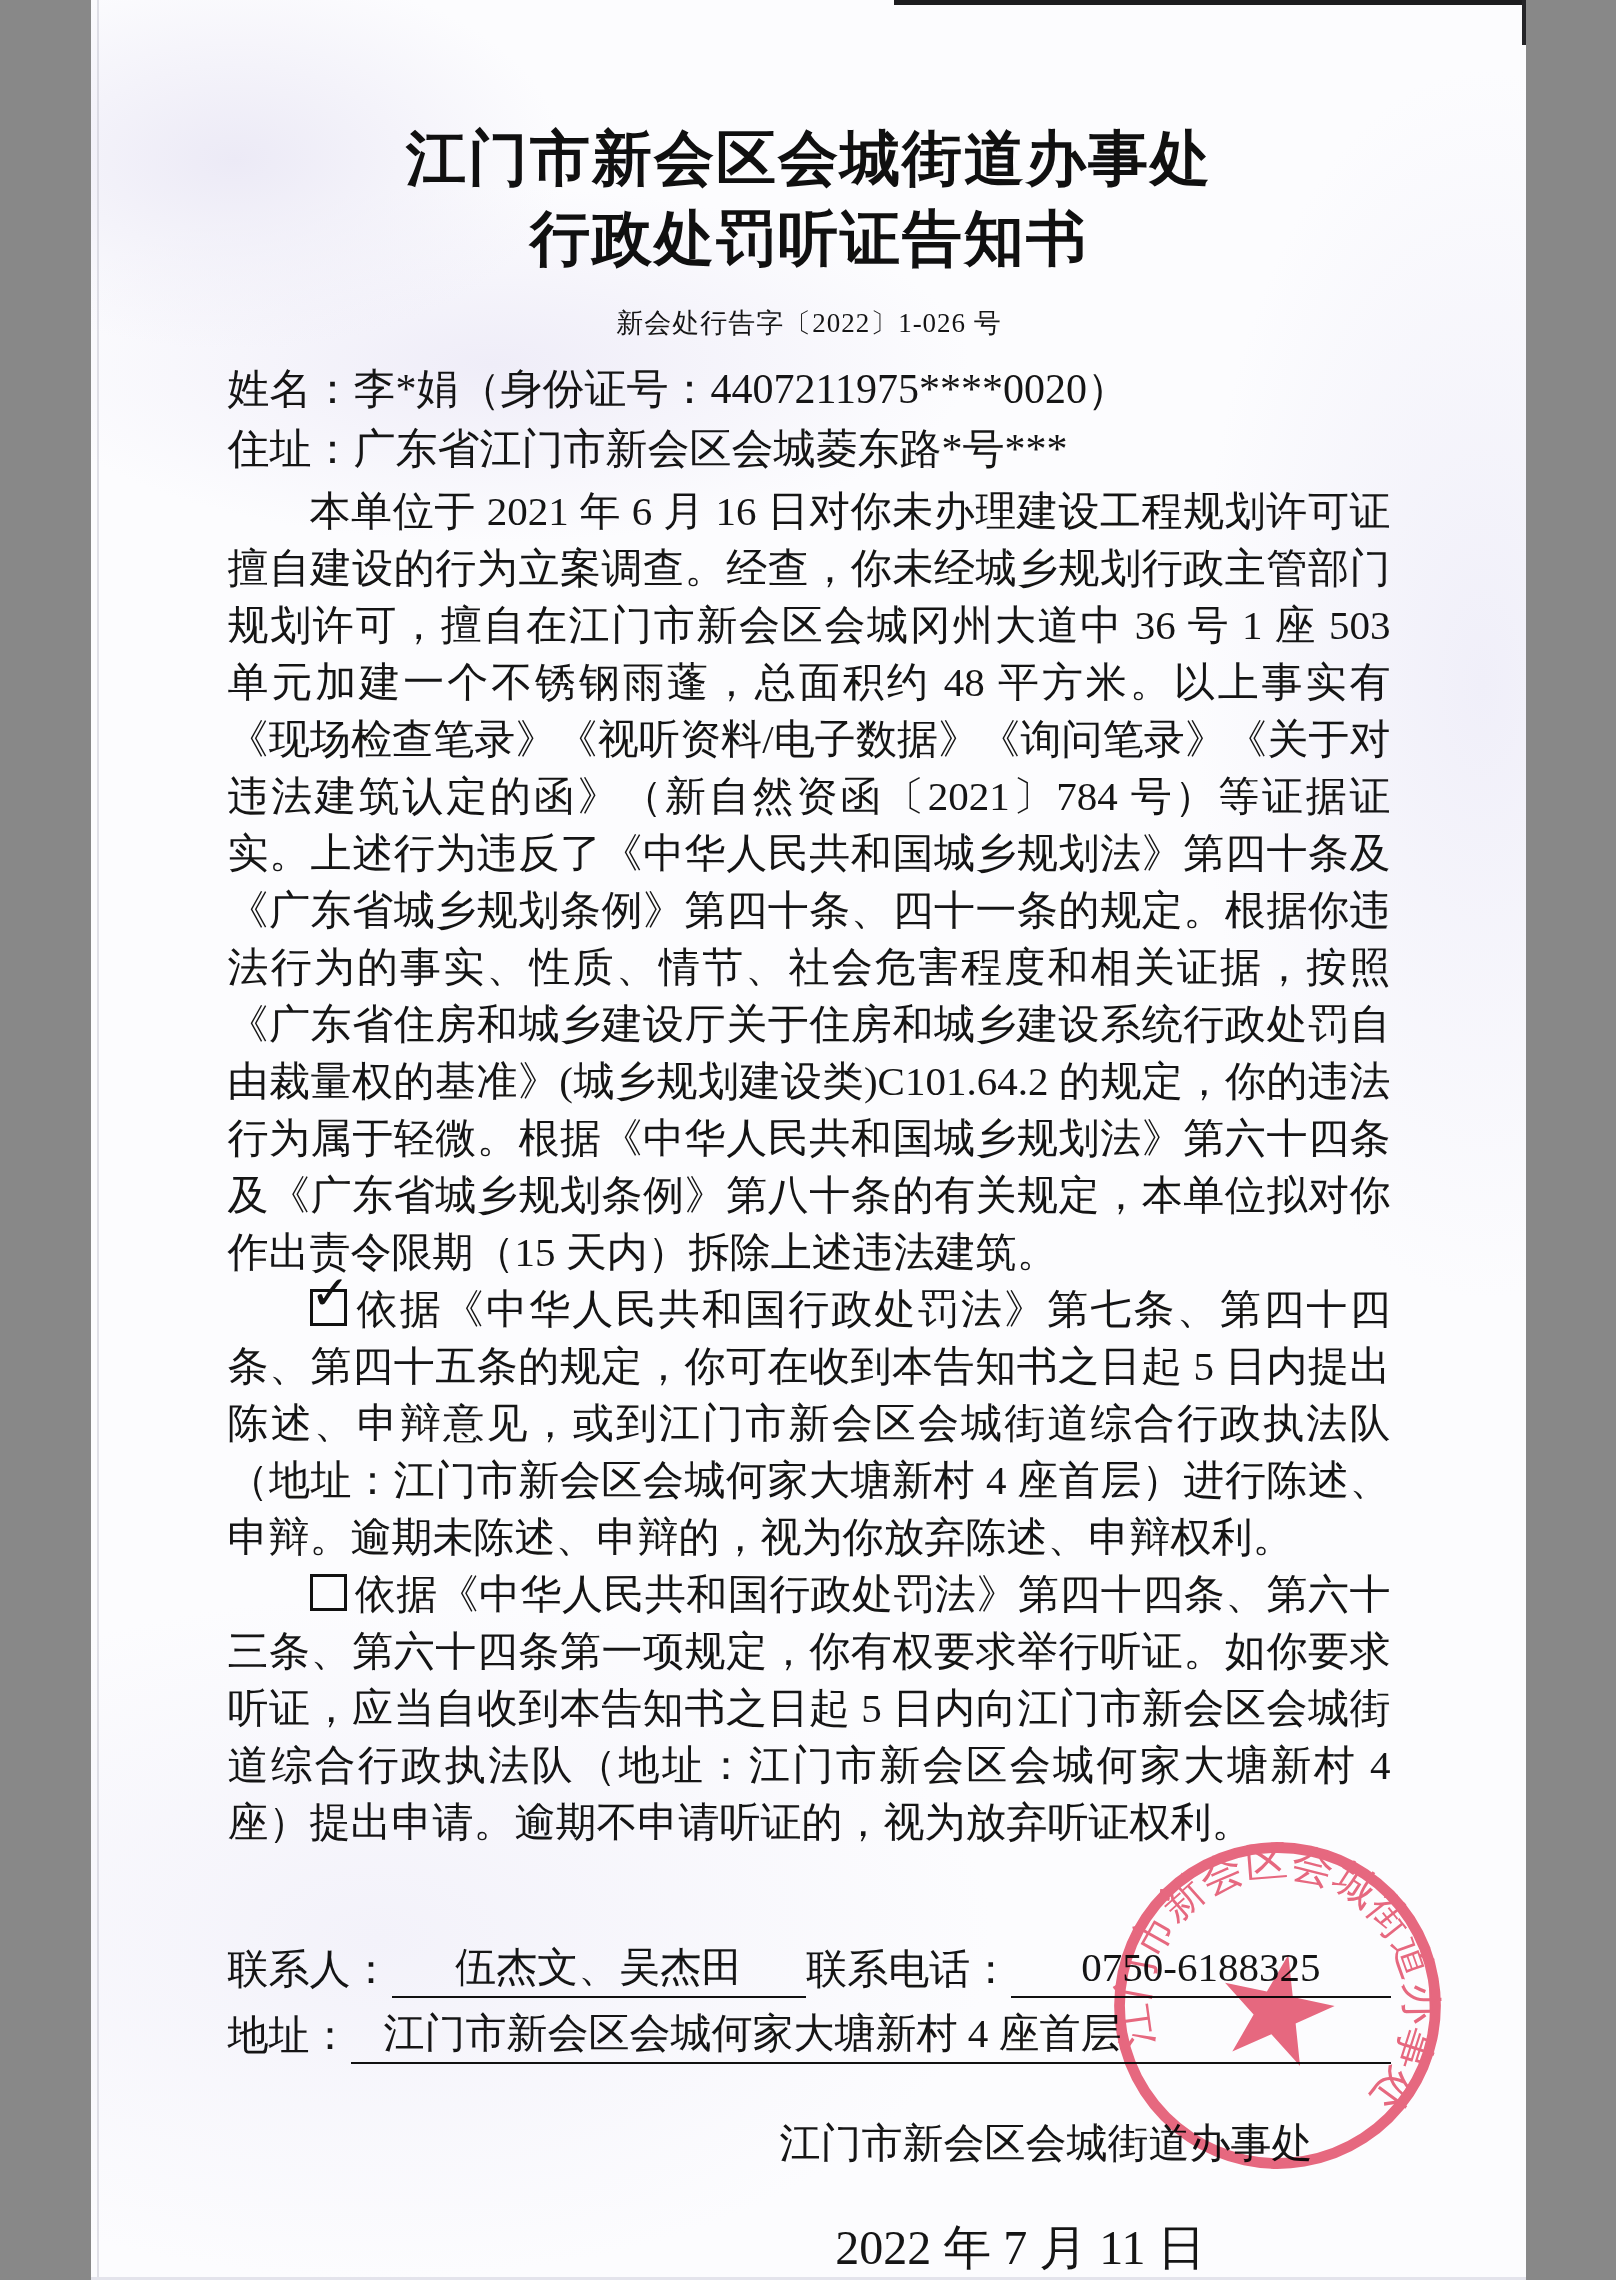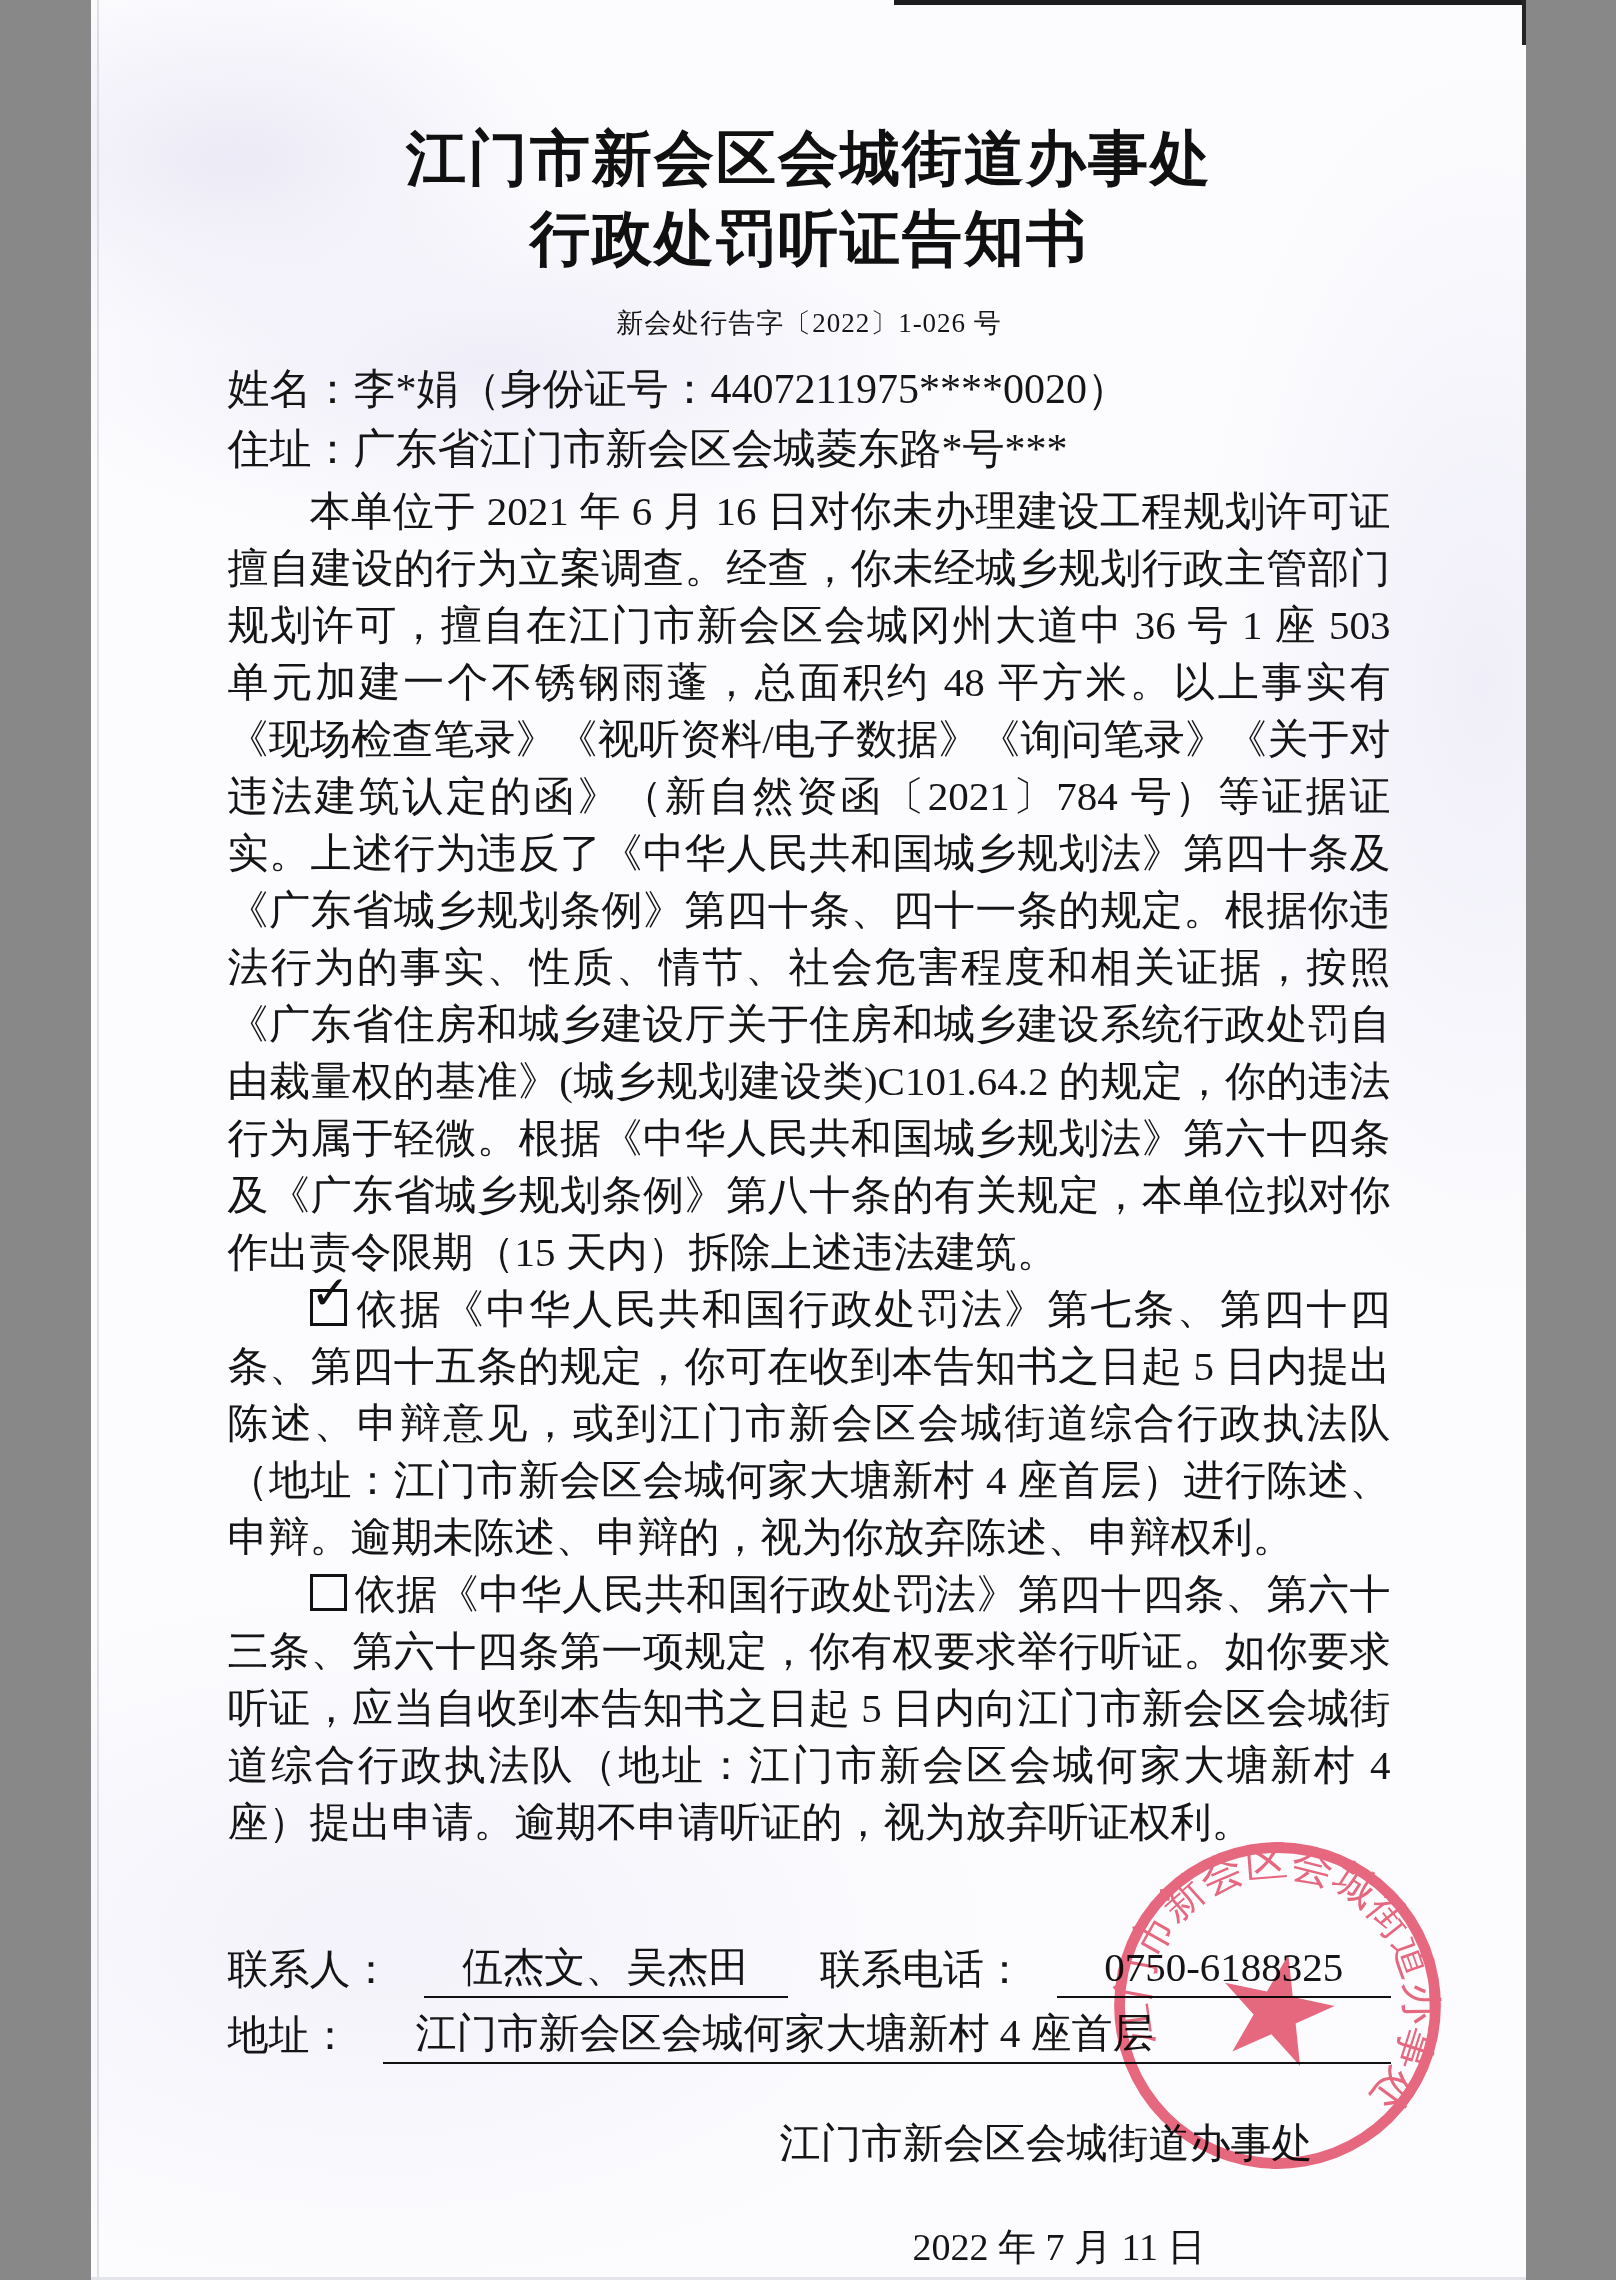--- a/index.html
+++ b/index.html
@@ -66,41 +66,41 @@
     position:absolute;left:-2px;top:-23.4px;
     font-family:"DejaVu Sans",sans-serif;
     font-size:47px;font-weight:bold;line-height:47px;
     color:#111;
     text-indent:0;
   }
   .contact{
     margin-top:62px;
     font-size:41px;line-height:57px;
   }
-  .contact-row{display:flex;align-items:flex-end;gap:32px;}
+  .contact-row{display:flex;align-items:flex-end;}
   .contact-row + .contact-row{margin-top:7px;}
   .u{
     border-bottom:2.9px solid #111;
     text-align:center;
     display:inline-block;
   }
   .u.person{width:458px;margin-top:26px;}
   .u.phone{width:419px;}
   .u.office{flex:1;text-align:left;padding-left:33px;}
   .label{white-space:nowrap;}
   .signature-block{
     margin-top:51px;
     text-align:right;
     font-size:41px;line-height:57px;
     padding-right:78px;
   }
   .date-line{
     margin-top:47px;
     text-align:right;
-    font-size:38px;line-height:57px;
+    font-size:48px;line-height:57px;
     padding-right:185px;
   }
   .seal{
     position:absolute;
     left:1005px;top:1824px;
     width:363px;height:363px;
     transform:rotate(12deg);
     mix-blend-mode:multiply;
     opacity:.92;
     pointer-events:none;

